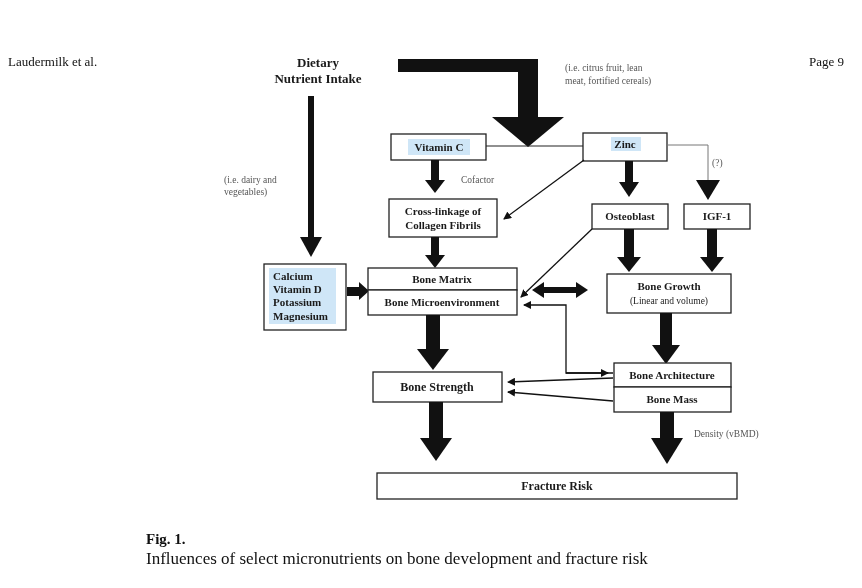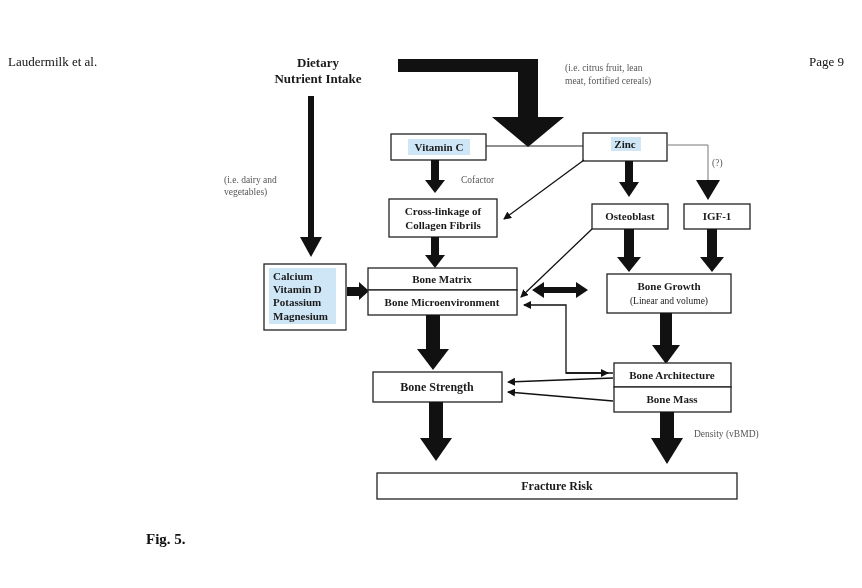--- a/index.html
+++ b/index.html
@@ -182,14 +182,15 @@
   </g>
   <text class="note" x="694" y="437">Density (vBMD)</text>
 
   <g>
     <rect x="377" y="473" width="360" height="26" fill="#fff" stroke="#222" stroke-width="1.3"></rect>
     <text class="bt" x="557" y="490" text-anchor="middle" style="font-size:12px;">Fracture Risk</text>
   </g>
 </svg>
 
 <div class="caption">
-  <span class="fig-label">Fig. 5.</span>
+  <span class="fig-label">Fig. 1.</span>
+  <span class="fig-text">Influences of select micronutrients on bone development and fracture risk</span>
 </div>
 
 </body></html>

